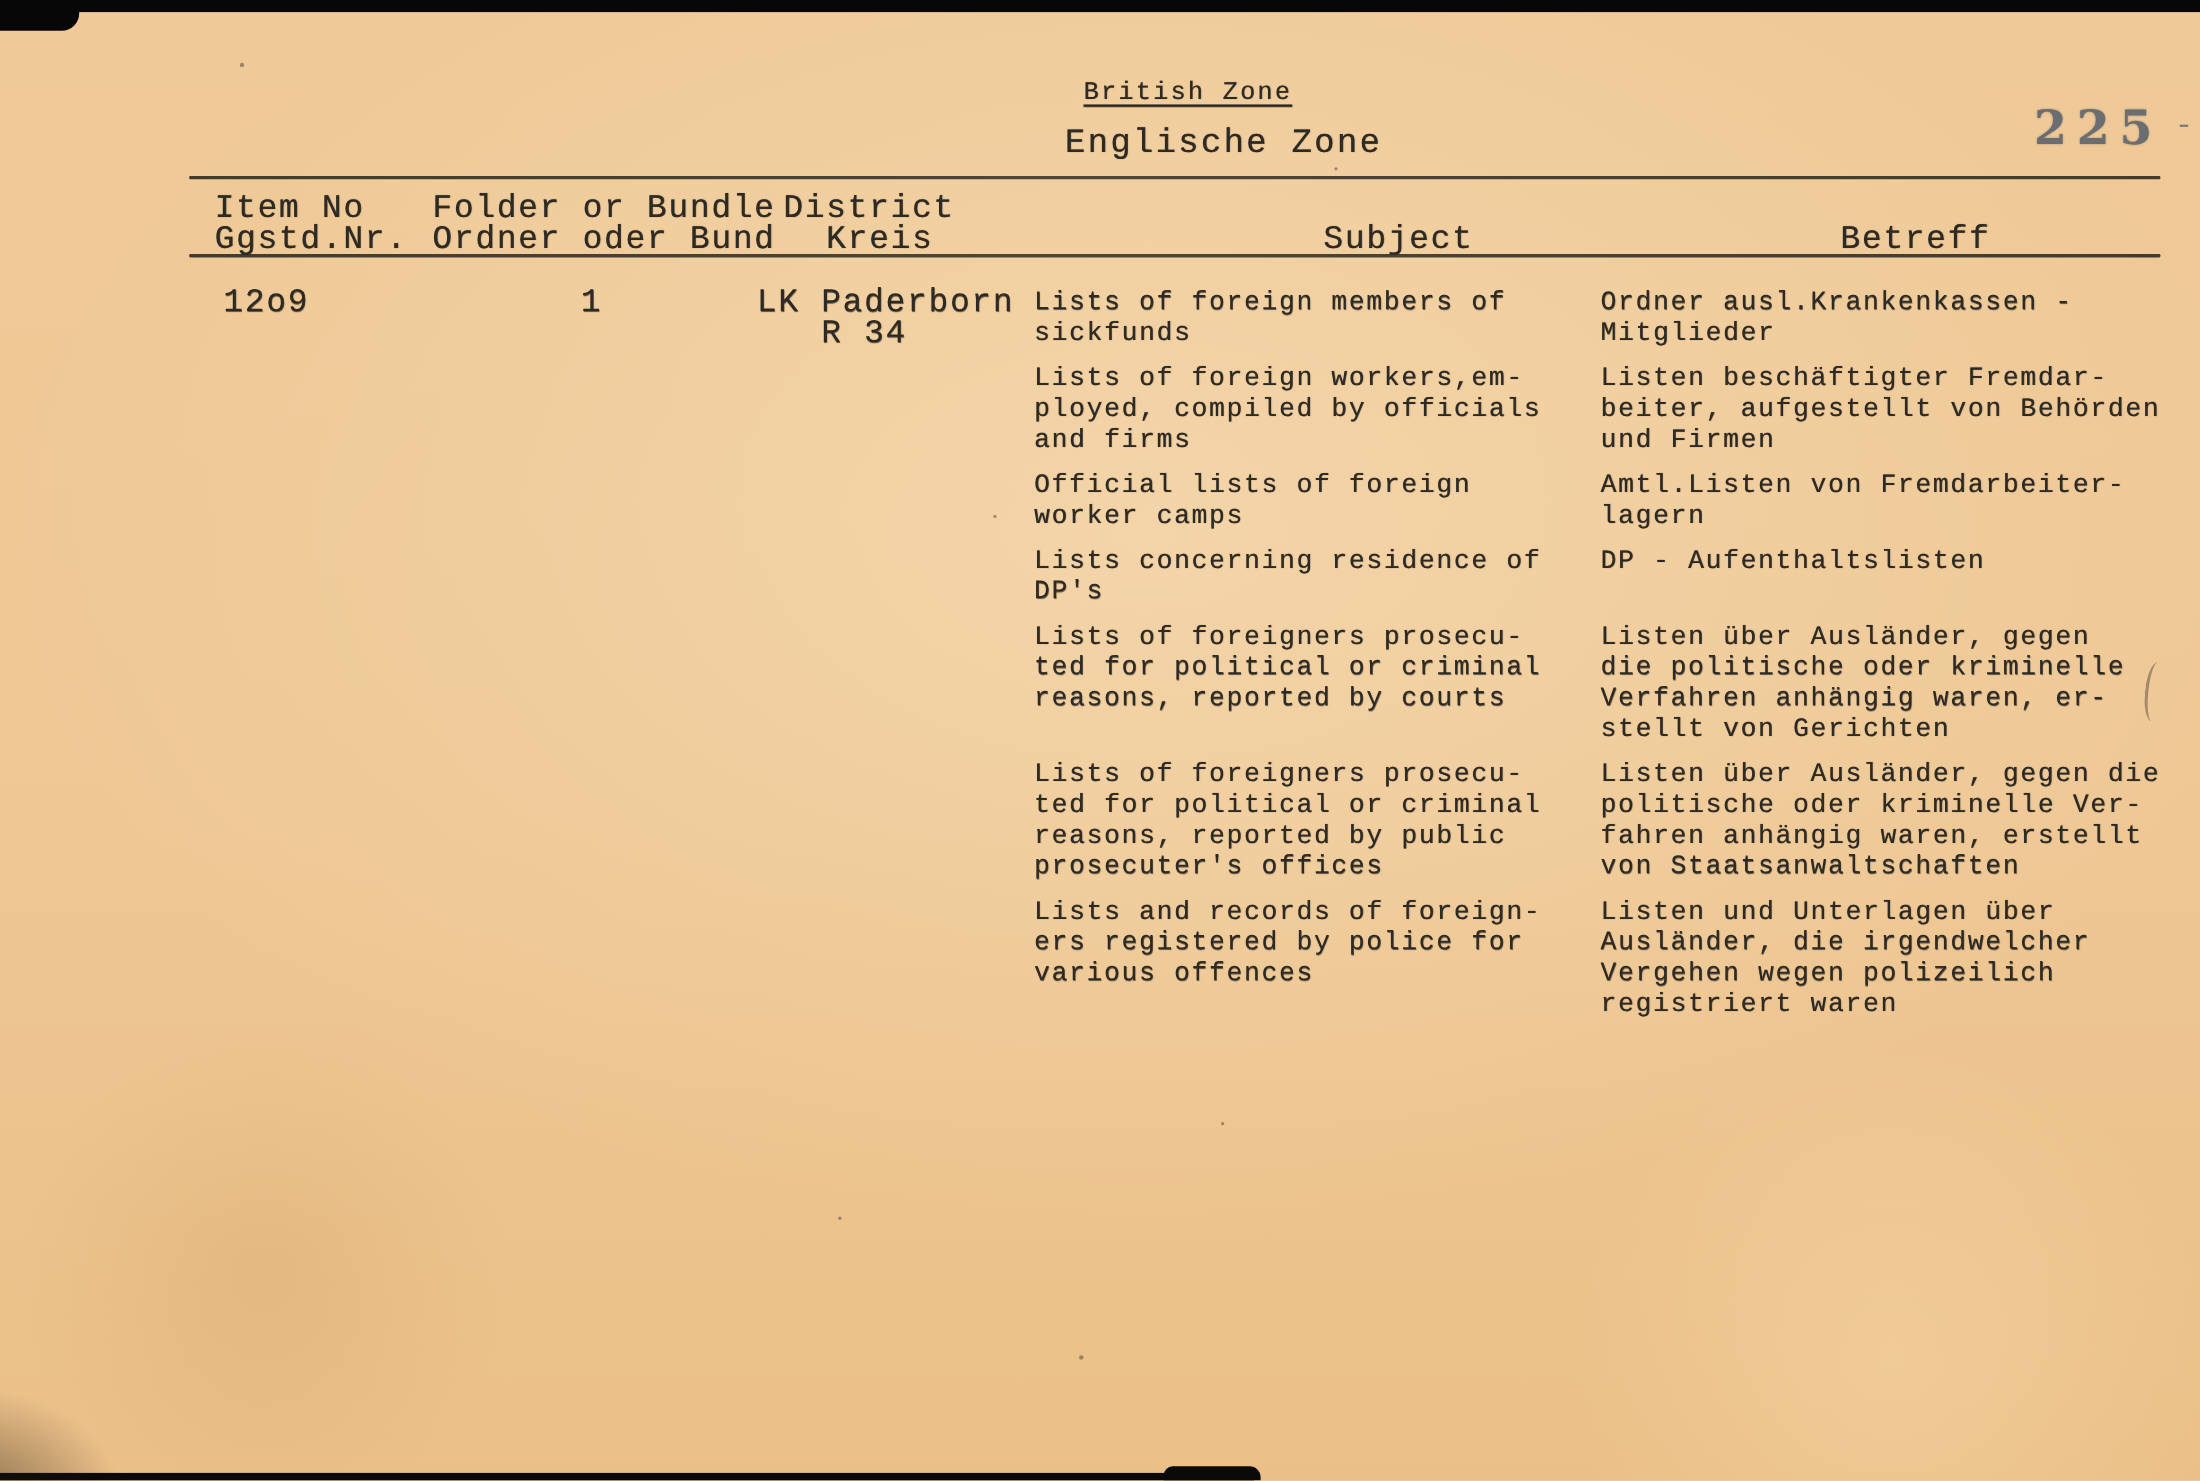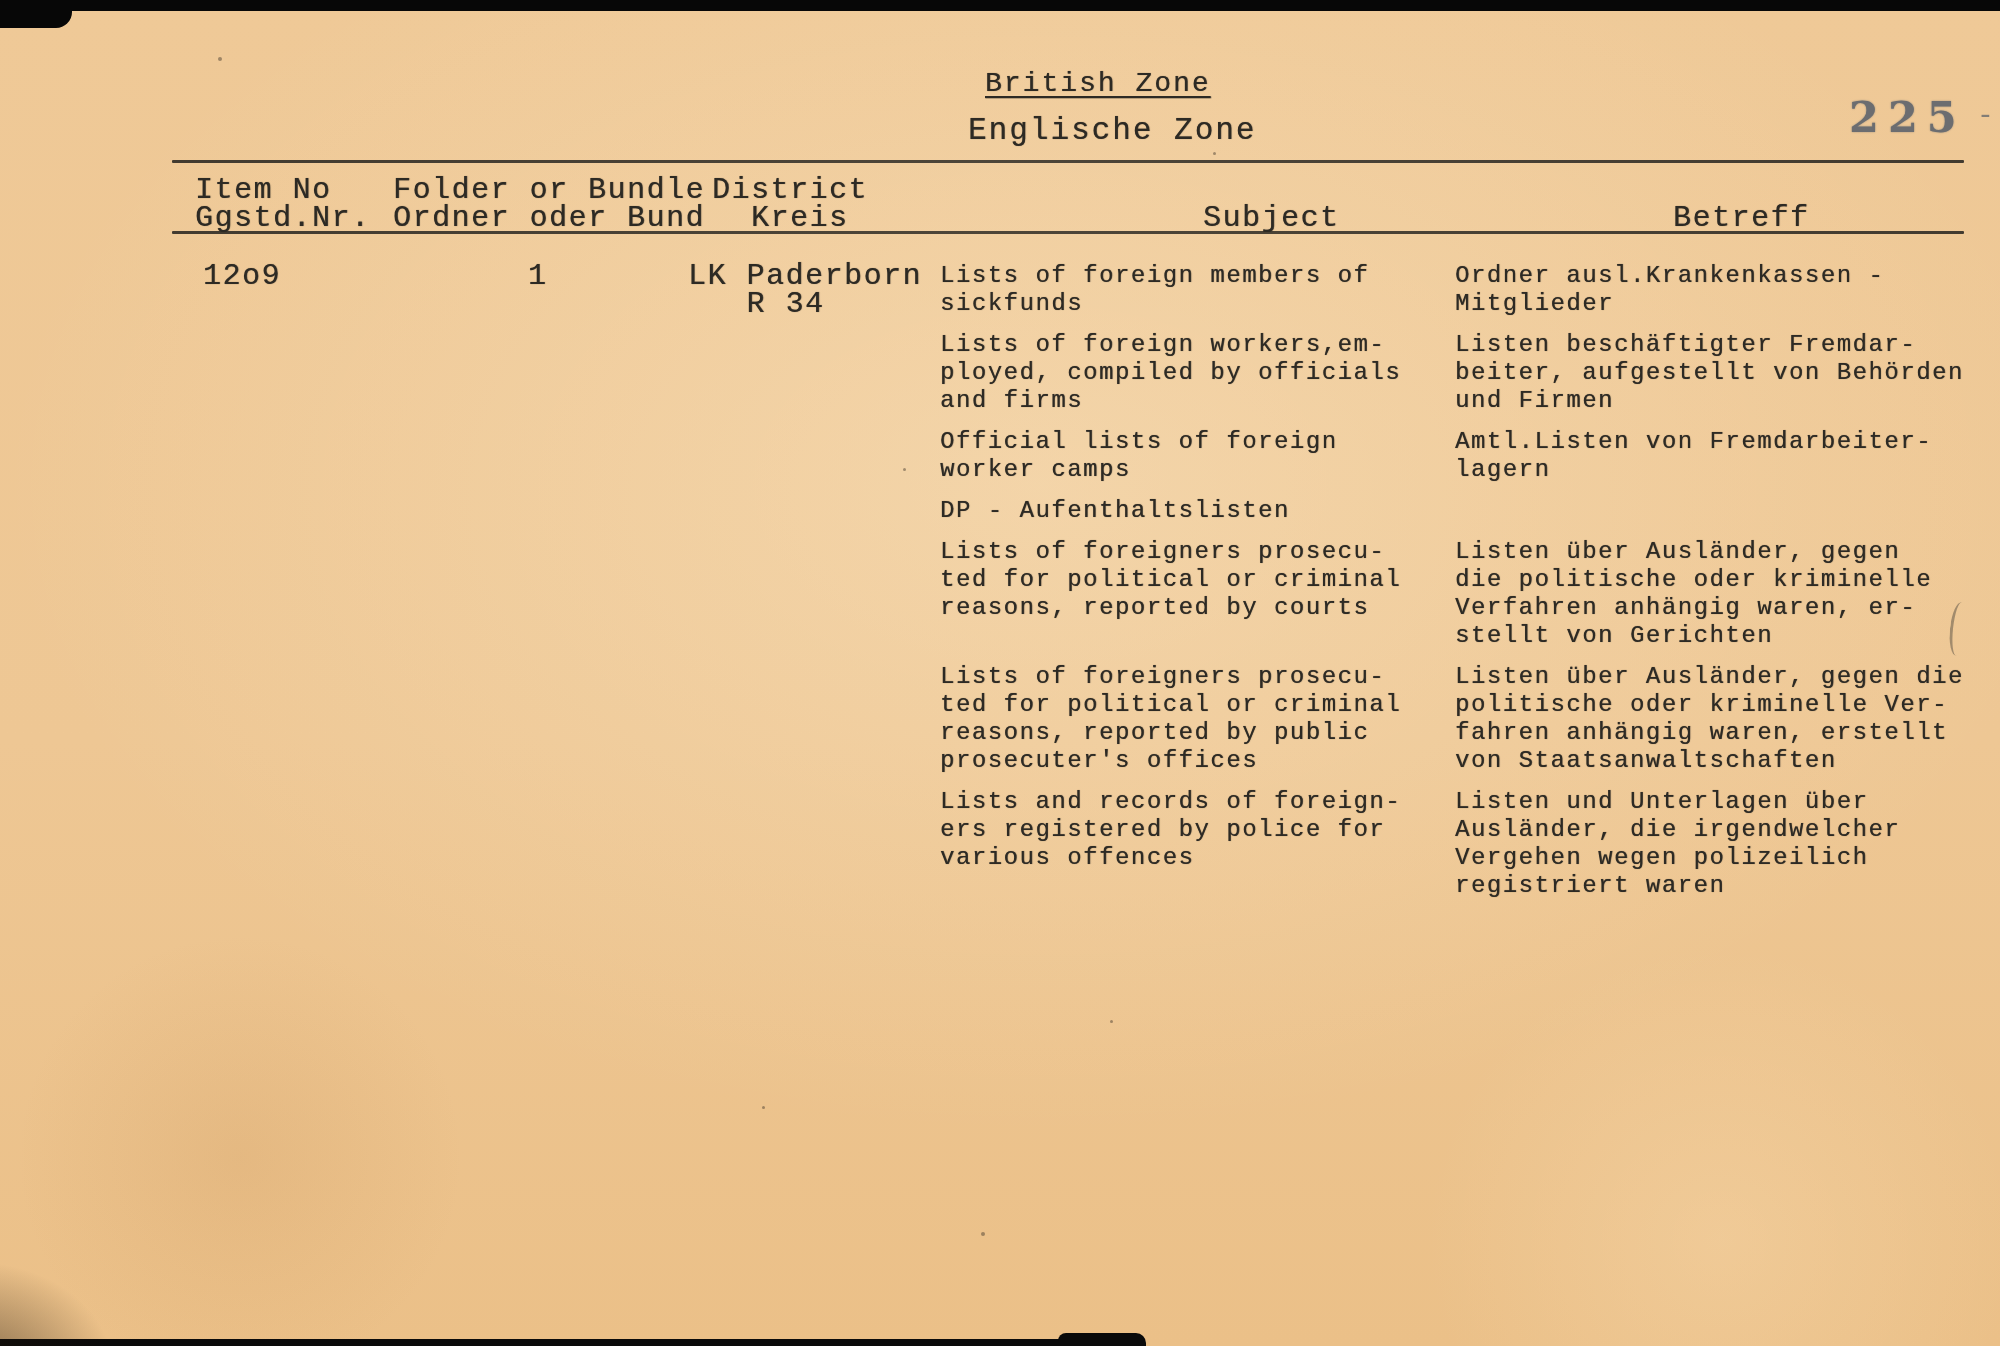--- a/index.html
+++ b/index.html
@@ -35,21 +35,21 @@
   .edge-corner-tl { position:absolute; top:0; left:0; width:72px; height:28px; background:#070707; border-bottom-right-radius:16px; }
   .edge-bottom { position:absolute; bottom:0; left:0; width:1140px; height:7px; background:#0a0a0a; }
   .edge-blob-bottom { position:absolute; bottom:0; left:1058px; width:88px; height:13px; background:#0a0a0a; border-top-left-radius:8px; border-top-right-radius:10px; }
   .corner-bl { position:absolute; left:-25px; bottom:-25px; width:140px; height:110px;
     background:radial-gradient(ellipse at 0% 100%, rgba(30,20,10,0.50), rgba(30,20,10,0) 70%); }
   .edge-arc { position:absolute; left:1950px; top:602px; width:18px; height:54px;
     border-left:3px solid rgba(85,78,66,0.5); border-radius:50%; transform:rotate(6deg); }
   .speck { position:absolute; background:rgba(60,52,40,0.45); border-radius:50%; }
 
   
-  .title-en { left:985px; top:70px; font-size:28px; letter-spacing:2px;
+  .title-en { left:985px; top:70px; font-size:23px; letter-spacing:2px;
     text-decoration:underline; text-decoration-thickness:2px; text-underline-offset:5px; }
   .title-de { left:968px; top:117px; font-size:31px; letter-spacing:2px; }
 
   
   .page-number { position:absolute; left:1849px; top:92px;
     font-family:"DejaVu Serif","Liberation Serif",serif; font-weight:bold;
     font-size:43px; letter-spacing:9px; color:#5e646c; opacity:0.9;
     text-shadow:0 0 2px rgba(94,100,108,0.65); }
   .page-number-dash { position:absolute; left:1977px; top:100px;
     font-size:28px; color:#5e646c; opacity:0.75; }
@@ -138,20 +138,22 @@
 beiter, aufgestellt von Behörden
 und Firmen</div>
     </div>
     <div class="entry">
       <div class="subject">Official lists of foreign
 worker camps</div>
       <div class="betreff">Amtl.Listen von Fremdarbeiter-
 lagern</div>
     </div>
     <div class="entry">
+      <div class="subject">Lists concerning residence of
+DP's</div>
       <div class="betreff">DP - Aufenthaltslisten</div>
     </div>
     <div class="entry">
       <div class="subject">Lists of foreigners prosecu-
 ted for political or criminal
 reasons, reported by courts</div>
       <div class="betreff">Listen über Ausländer, gegen
 die politische oder kriminelle
 Verfahren anhängig waren, er-
 stellt von Gerichten</div>

